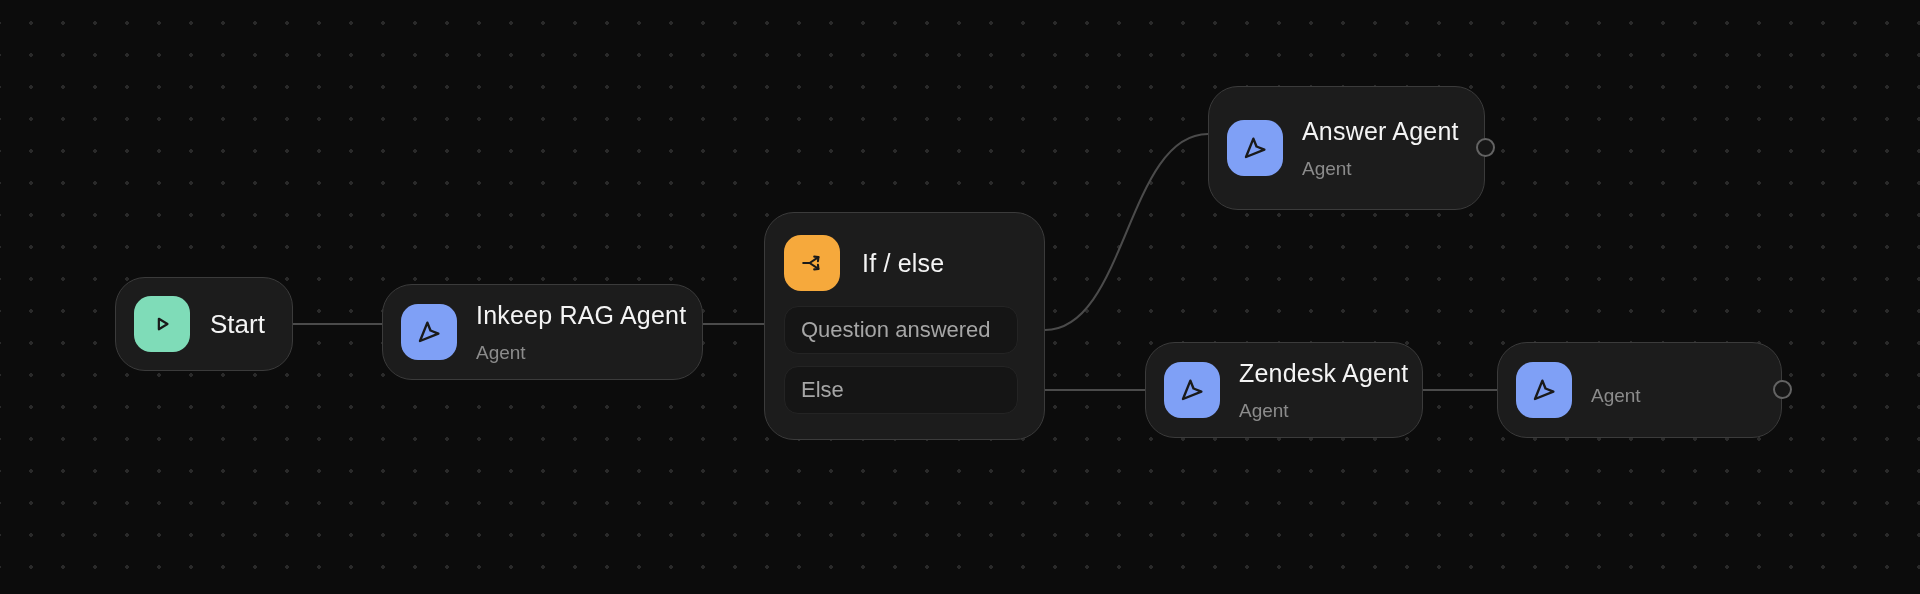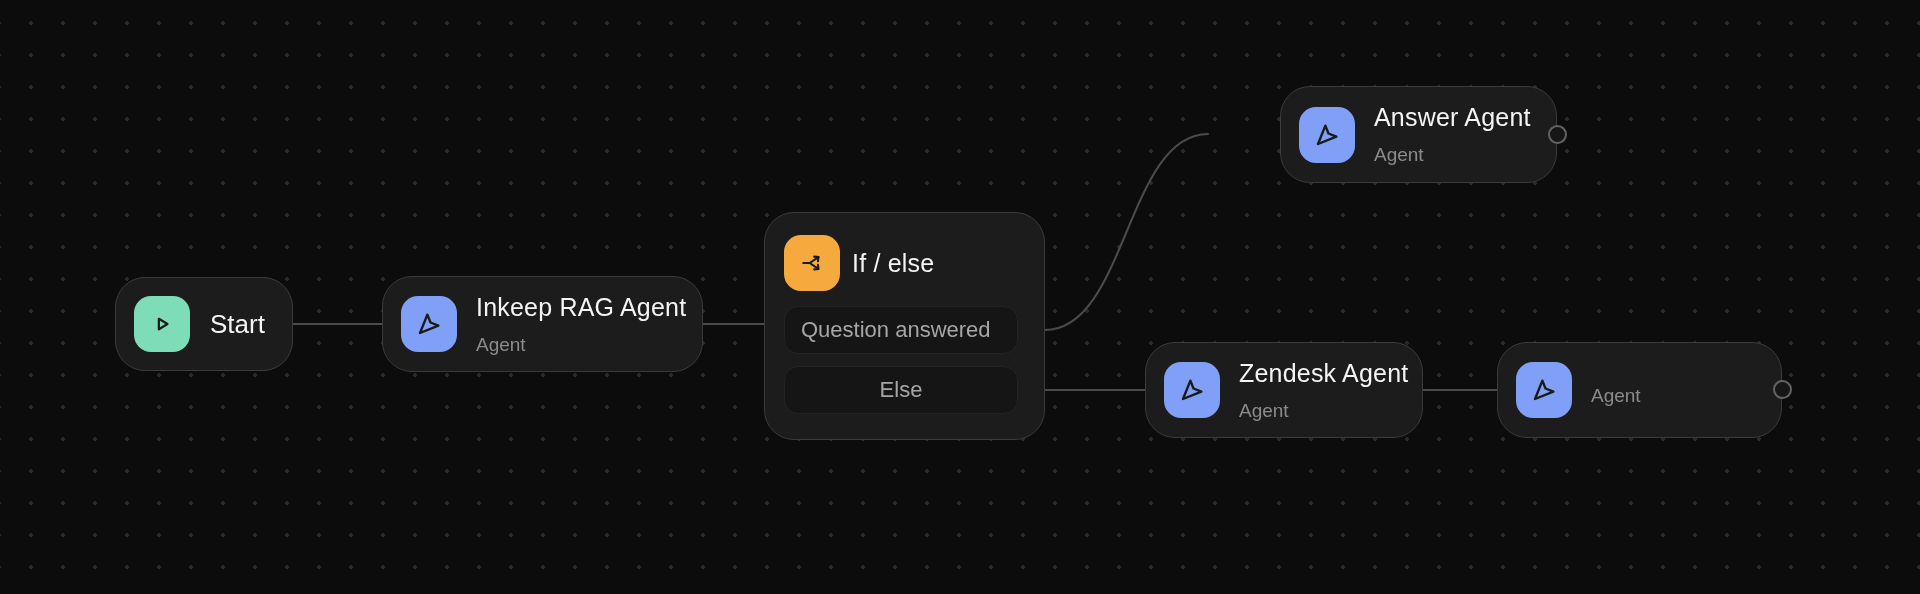--- a/index.html
+++ b/index.html
@@ -37,31 +37,31 @@
     width:56px;height:56px;border-radius:17px;
     display:flex;align-items:center;justify-content:center;
     flex:0 0 auto;
   }
   .icon-tile svg{stroke:#1a1a1a;fill:none;stroke-linecap:round;stroke-linejoin:round;}
   .texts{display:flex;flex-direction:column;justify-content:center;}
   .title{font-size:25px;font-weight:500;color:var(--title);letter-spacing:.2px;white-space:nowrap;}
   .subtitle{font-size:19px;color:var(--subtitle);margin-top:12px;}
   .start-title{font-size:26px;font-weight:500;color:var(--title);}
   .node.condition{padding:22px 26px 0 19px;}
-  .cond-header{display:flex;align-items:center;gap:12px;}
+  .cond-header{display:flex;align-items:center;gap:22px;}
   .branches{margin-top:15px;display:flex;flex-direction:column;gap:12px;}
   .branch{
     height:48px;border-radius:14px;
     background:var(--branch-bg);
     border:1px solid var(--branch-border);
     display:flex;align-items:center;
     padding:0 16px;
     font-size:22px;color:var(--branch-text);
   }
-  .branch.right{justify-content:center;}
+  .branch.right{justify-content:flex-start;}
   .handle{
     position:absolute;right:-11px;top:50%;
     width:19px;height:19px;margin-top:-10px;
     border-radius:50%;
     background:#161616;
     border:2px solid #636363;
   }
 </style>
 </head>
 <body>
@@ -76,21 +76,21 @@
 
 <div class="node simple" style="left:115px;top:277px;width:178px;height:94px;gap:20px;">
   <span class="icon-tile" style="background: rgb(127, 220, 184);">
     <svg width="28" height="28" viewBox="0 0 24 24" stroke-width="1.9">
         <path d="M9.3 7.5 L16.7 12 L9.3 16.5 Z"></path>
       </svg>
   </span>
   <span class="start-title">Start</span>
 </div>
 
-<div class="node simple" style="left:382px;top:276px;width:321px;height:96px;align-items:center;">
+<div class="node simple" style="left:382px;top:284px;width:321px;height:96px;align-items:center;">
   <span class="icon-tile" style="background: rgb(127, 160, 246);">
     <svg width="30" height="30" viewBox="0 0 24 24" stroke-width="1.9">
         <g transform="rotate(-90 12 12)">
           <path d="M4.8 4.8 L19.5 10.7 L13.2 13.2 L10.7 19.5 Z"></path>
         </g>
       </svg>
   </span>
   <span class="texts">
     <span class="title">Inkeep RAG Agent</span>
     <span class="subtitle">Agent</span>
@@ -113,21 +113,21 @@
   <div class="branches">
     <div class="branch">
       <span>Question answered</span>
     </div>
     <div class="branch right">
       <span>Else</span>
     </div>
   </div>
 </div>
 
-<div class="node simple" style="left:1280px;top:86px;width:277px;height:97px;">
+<div class="node simple" style="left:1208px;top:86px;width:277px;height:124px;">
   <span class="icon-tile" style="background: rgb(127, 160, 246);">
     <svg width="30" height="30" viewBox="0 0 24 24" stroke-width="1.9">
         <g transform="rotate(-90 12 12)">
           <path d="M4.8 4.8 L19.5 10.7 L13.2 13.2 L10.7 19.5 Z"></path>
         </g>
       </svg>
   </span>
   <span class="texts">
     <span class="title">Answer Agent</span>
     <span class="subtitle">Agent</span>

